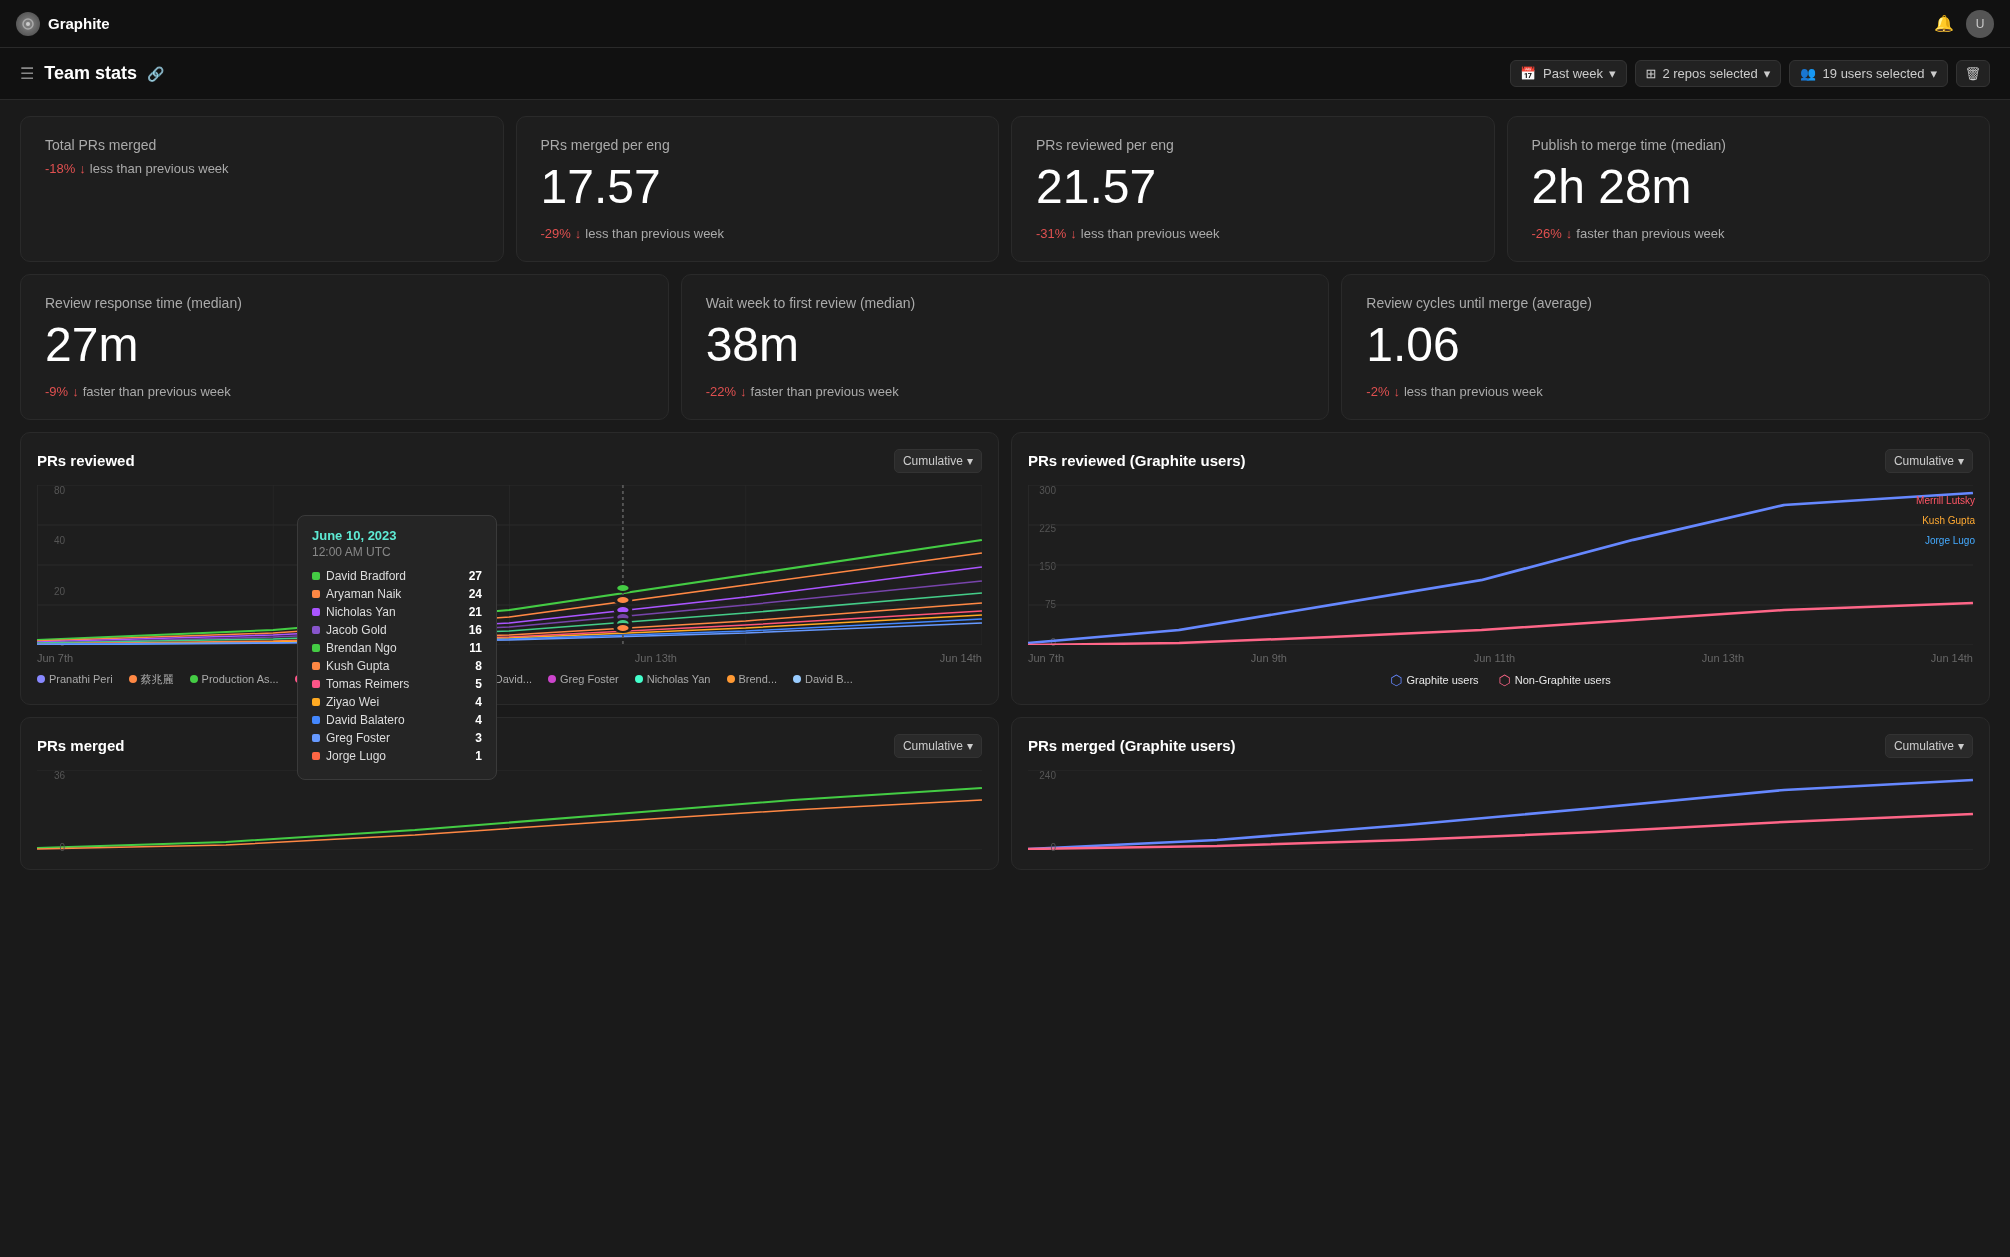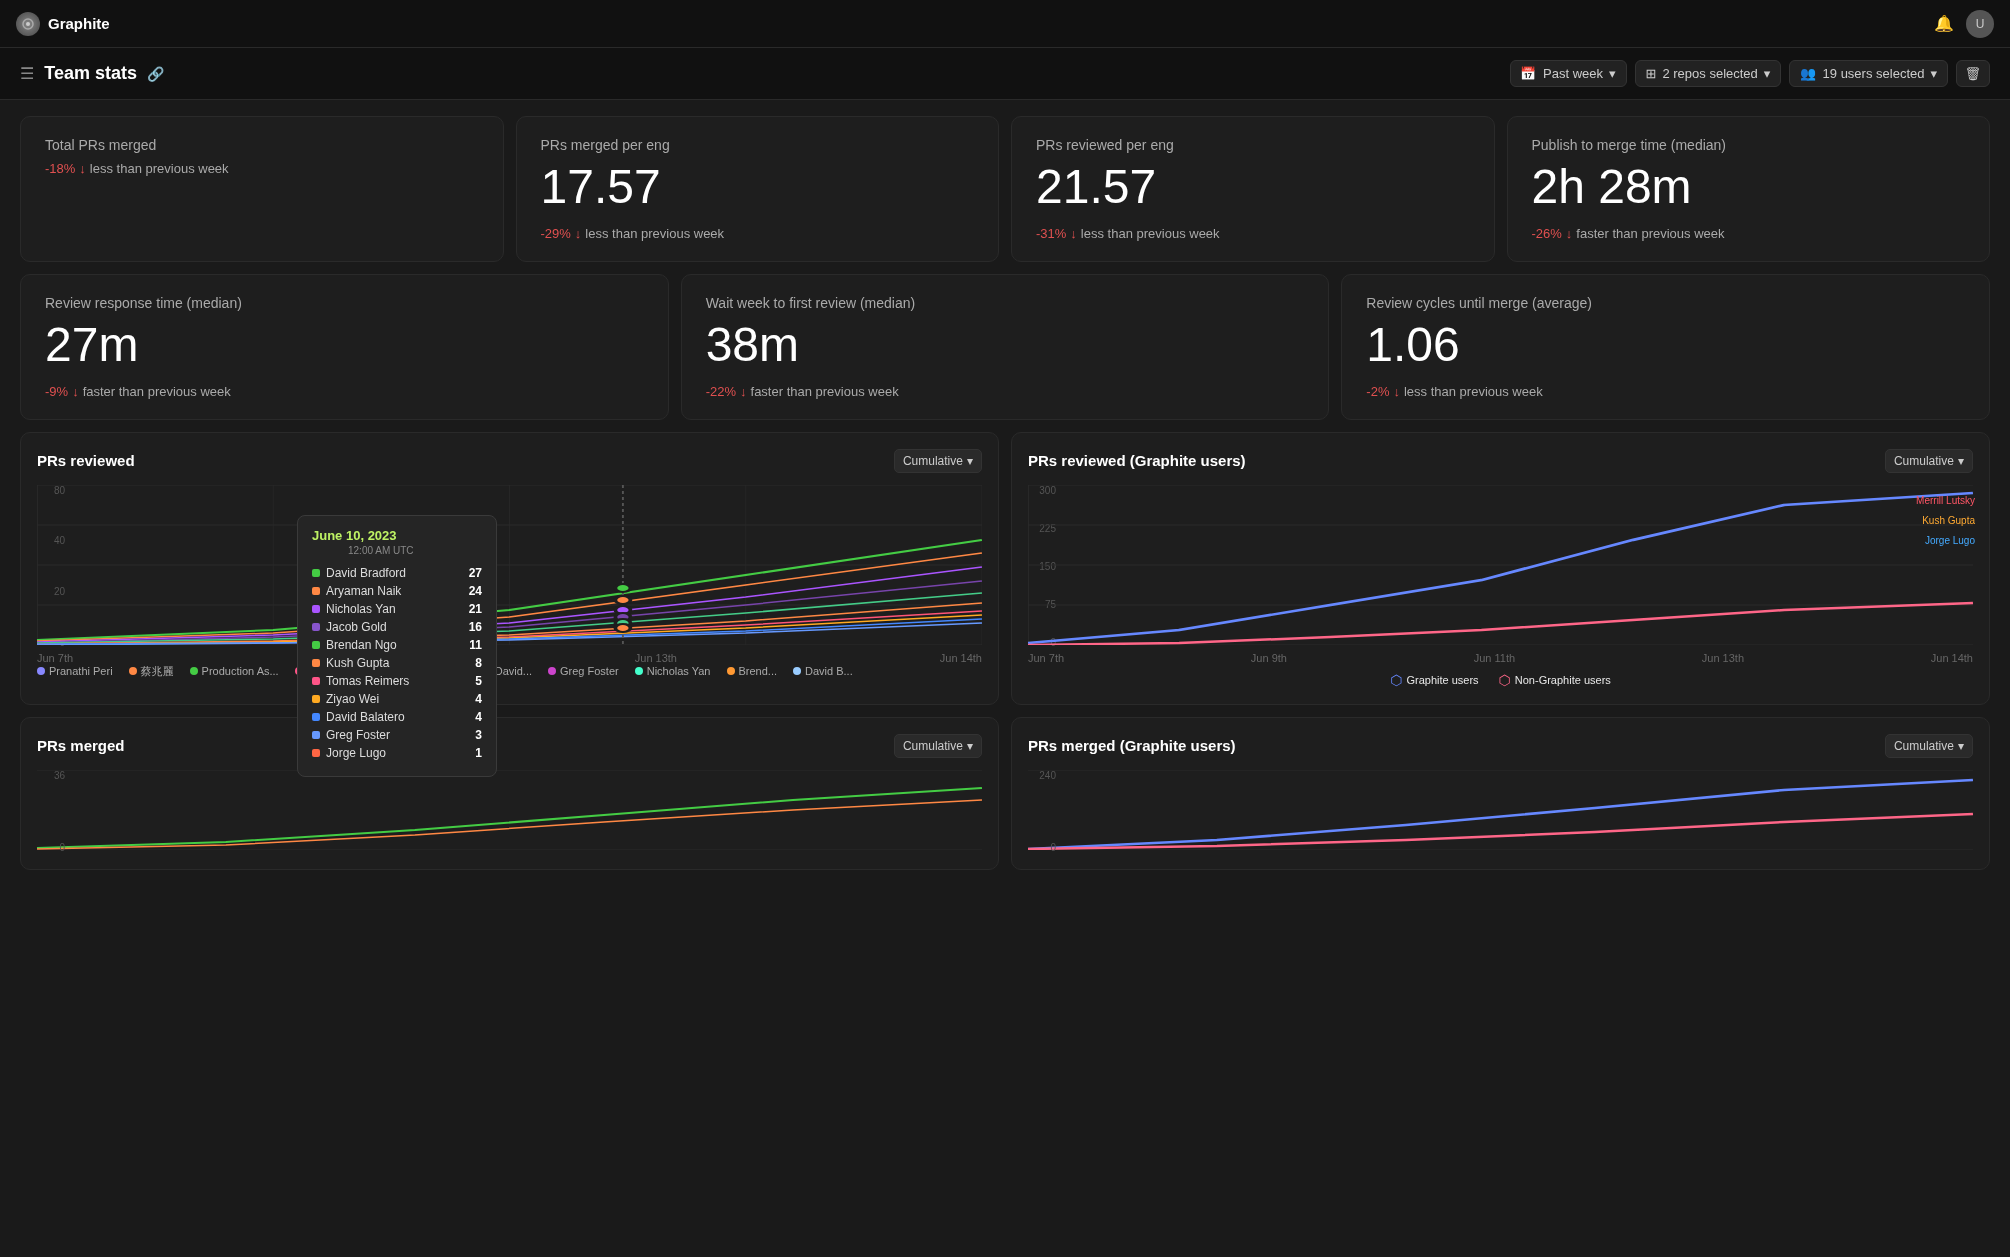--- a/index.html
+++ b/index.html
@@ -175,20 +175,21 @@
       display: flex;
       justify-content: space-between;
       font-size: 11px;
       color: #666;
       margin-top: 4px;
     }
     .chart-legend {
       display: flex;
       flex-wrap: wrap;
       gap: 8px 16px;
+      margin-top: 8px;
       font-size: 11px;
       color: #aaa;
     }
     .legend-item {
       display: flex;
       align-items: center;
       gap: 4px;
     }
     .legend-dot {
       width: 8px; height: 8px;
@@ -203,28 +204,27 @@
       border: 1px solid #3a3a3a;
       border-radius: 8px;
       padding: 12px 14px;
       min-width: 200px;
       z-index: 10;
       pointer-events: none;
     }
     .tooltip-date {
       font-size: 13px;
       font-weight: 600;
-      color: #bef264;
+      color: #5eead4;
       margin-bottom: 2px;
     }
     .tooltip-time {
-      font-size: 10px;
+      font-size: 12px;
       color: #888;
       margin-bottom: 10px;
-      margin-left: 36px;
     }
     .tooltip-row {
       display: flex;
       align-items: center;
       justify-content: space-between;
       gap: 22px;
       margin-bottom: 4px;
       font-size: 12px;
     }
     .tooltip-name { color: #ddd; display: flex; align-items: center; gap: 6px; }

